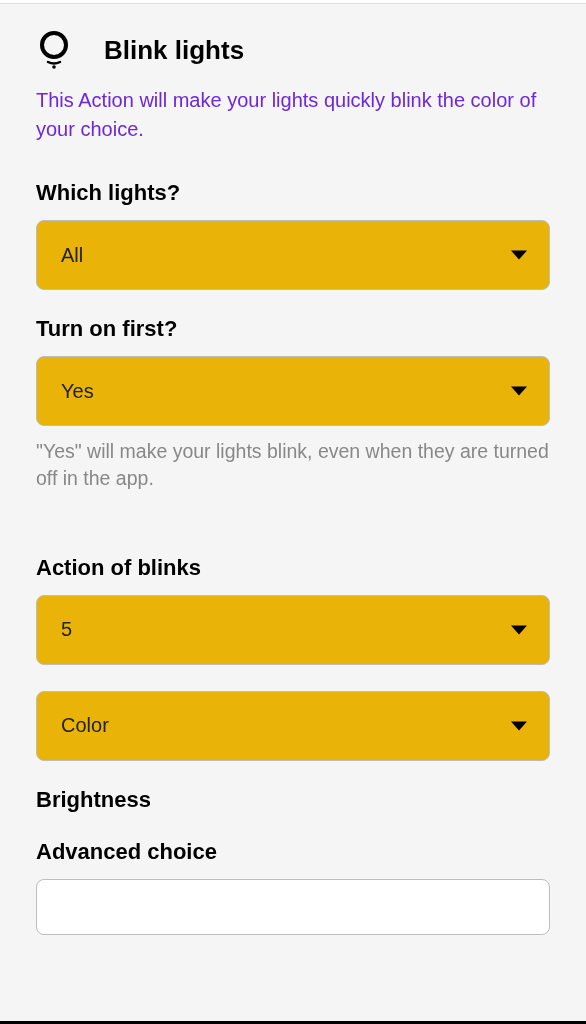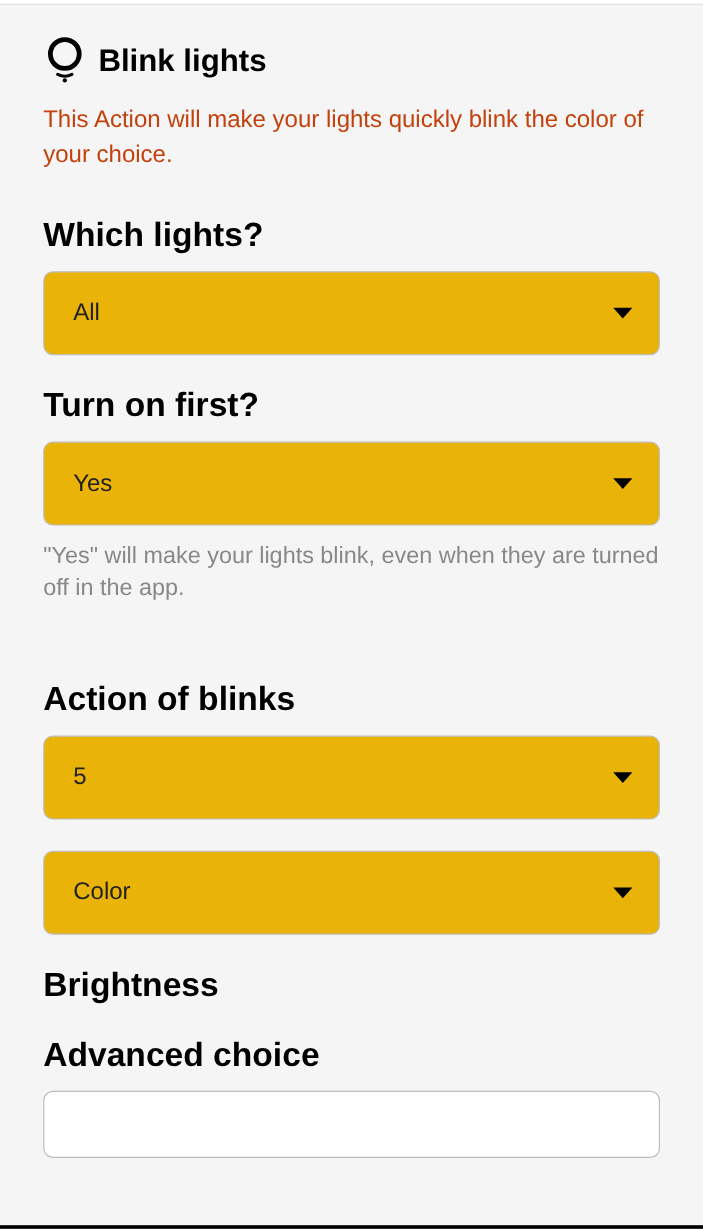--- a/index.html
+++ b/index.html
@@ -19,46 +19,46 @@
       height: 4px;
       background: #fff;
       border-bottom: 1px solid #e0e0e0;
     }
     .container {
       padding: 28px 36px 0 36px;
     }
     .header {
       display: flex;
       align-items: center;
-      gap: 10px;
+      gap: 32px;
       margin-bottom: 18px;
     }
     .header-icon {
       width: 36px;
       height: 36px;
       display: flex;
       align-items: center;
       justify-content: center;
     }
     .header-title {
       font-size: 26px;
       font-weight: 700;
       color: #000;
     }
     .description {
       font-size: 20px;
-      color: #c2410c;
+      color: #6d28d9;
       line-height: 1.45;
       margin-bottom: 36px;
     }
     .field-group {
       margin-bottom: 26px;
     }
     .field-label {
-      font-size: 28px;
+      font-size: 22px;
       font-weight: 700;
       color: #000;
       margin-bottom: 14px;
       display: block;
     }
     .select-wrapper {
       position: relative;
       width: 100%;
     }
     .select-control {

